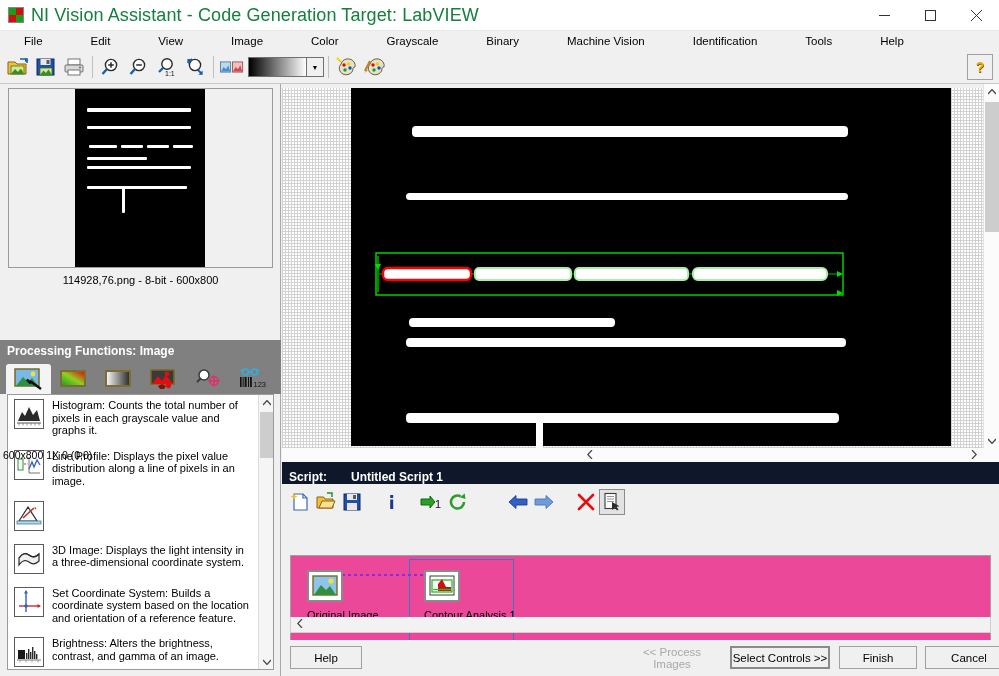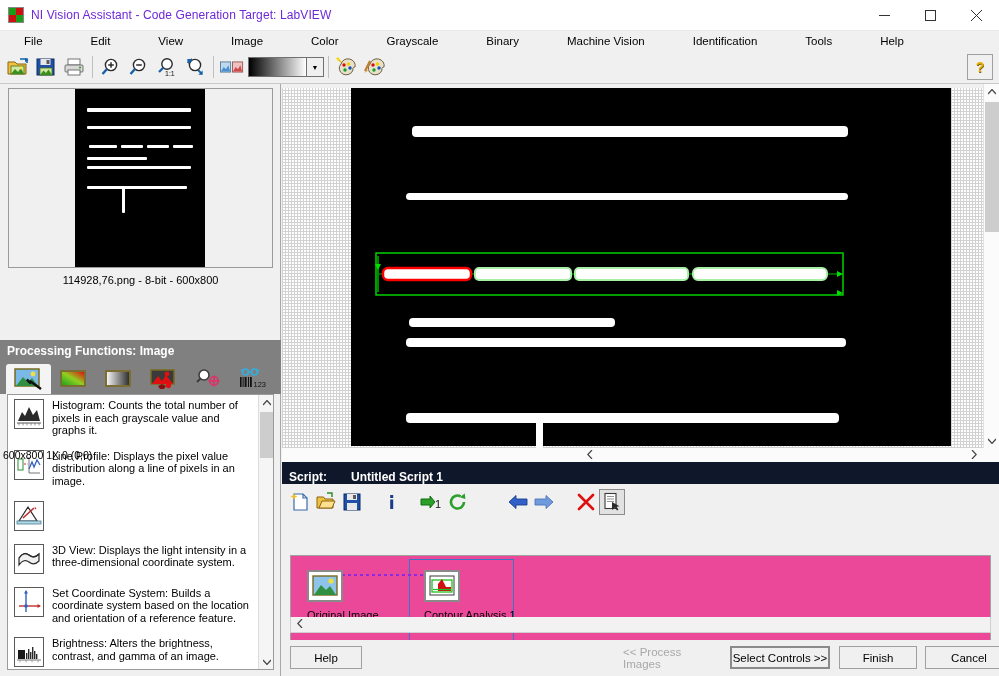--- a/index.html
+++ b/index.html
@@ -20,21 +20,21 @@
   }
   #app-icon {
     width: 16px; height: 16px; margin-left: 8px; margin-right: 7px;
     position: relative; background: #ffffff; border: 1px solid #888;
     overflow: hidden; flex: none;
   }
   #app-icon .q1 { position: absolute; left:0; top:0; width:7px; height:7px; background:#1a9e1a; }
   #app-icon .q2 { position: absolute; right:0; top:0; width:7px; height:7px; background:#d01010; }
   #app-icon .q3 { position: absolute; left:0; bottom:0; width:7px; height:7px; background:#d01010; }
   #app-icon .q4 { position: absolute; right:0; bottom:0; width:7px; height:7px; background:#1a9e1a; }
-  #title-text { font-size: 12px; color: #6d28d9; letter-spacing: 0.1px; }
+  #title-text { font-size: 18px; color: #15803d; letter-spacing: 0.1px; }
   #winbtns { margin-left: auto; display: flex; height: 31px; }
   .winbtn {
     width: 46px; height: 31px; display: flex; align-items: center; justify-content: center;
     color: #333;
   }
 
   
   #menubar {
     position: absolute; left: 0; top: 31px; width: 999px; height: 20px;
     background: #f0f0f0; display: flex; align-items: center;
@@ -239,21 +239,21 @@
   #bottom-bar {
     position: absolute; left: 282px; top: 640px; width: 717px; height: 36px;
     background: #f0f0f0;
   }
   .dlg-btn {
     position: absolute; top: 6px; height: 23px;
     background: #f0f0f0; border: 1px solid #a0a0a0;
     font-size: 11.5px; color: #000;
     display: flex; align-items: center; justify-content: center;
   }
-  .dlg-btn.disabled { color: #a8a8a8; border-color: #f0f0f0; background: #f0f0f0; }
+  .dlg-btn.disabled { color: #a8a8a8; border-color: #f0f0f0; background: #f0f0f0; text-align: center; }
   .dlg-btn.default { border: 2px solid #8a8a8a; }
 </style>
 </head>
 <body>
 
 <div id="app">
 
   <div id="titlebar">
     <div id="app-icon">
       <div class="q1"></div>
@@ -562,21 +562,21 @@
           </div>
         </div>
 
         <div class="pf-row">
           <div class="pf-row-icon">
             <svg width="28" height="28" viewBox="0 0 28 28">
               <path d="M4 13 Q9 6 14 10 Q19 14 24 9 L24 16 Q19 21 14 17 Q9 13 4 20 Z" fill="#f0f0f0" stroke="#2a2a2a" stroke-width="1.2"></path>
               <path d="M4 13 Q9 6 14 10 Q19 14 24 9" fill="none" stroke="#2a2a2a" stroke-width="1.2"></path>
             </svg>
           </div>
-          <div class="pf-row-text">3D View:  Displays the light intensity in a three-dimensional coordinate system.</div>
+          <div class="pf-row-text">3D Image:  Displays the light intensity in a three-dimensional coordinate system.</div>
         </div>
 
         <div class="pf-row">
           <div class="pf-row-icon">
             <svg width="28" height="28" viewBox="0 0 28 28">
               <line x1="11" y1="3" x2="11" y2="24" stroke="#3060c0" stroke-width="1.4"></line>
               <path d="M11 2 L13 5.5 L9 5.5 Z" fill="#3060c0"></path>
               <line x1="4" y1="18" x2="25" y2="18" stroke="#c03030" stroke-width="1.4"></line>
               <path d="M26 18 L22.5 20 L22.5 16 Z" fill="#c03030"></path>
               <circle cx="11" cy="18" r="1.8" fill="#3060c0"></circle>

